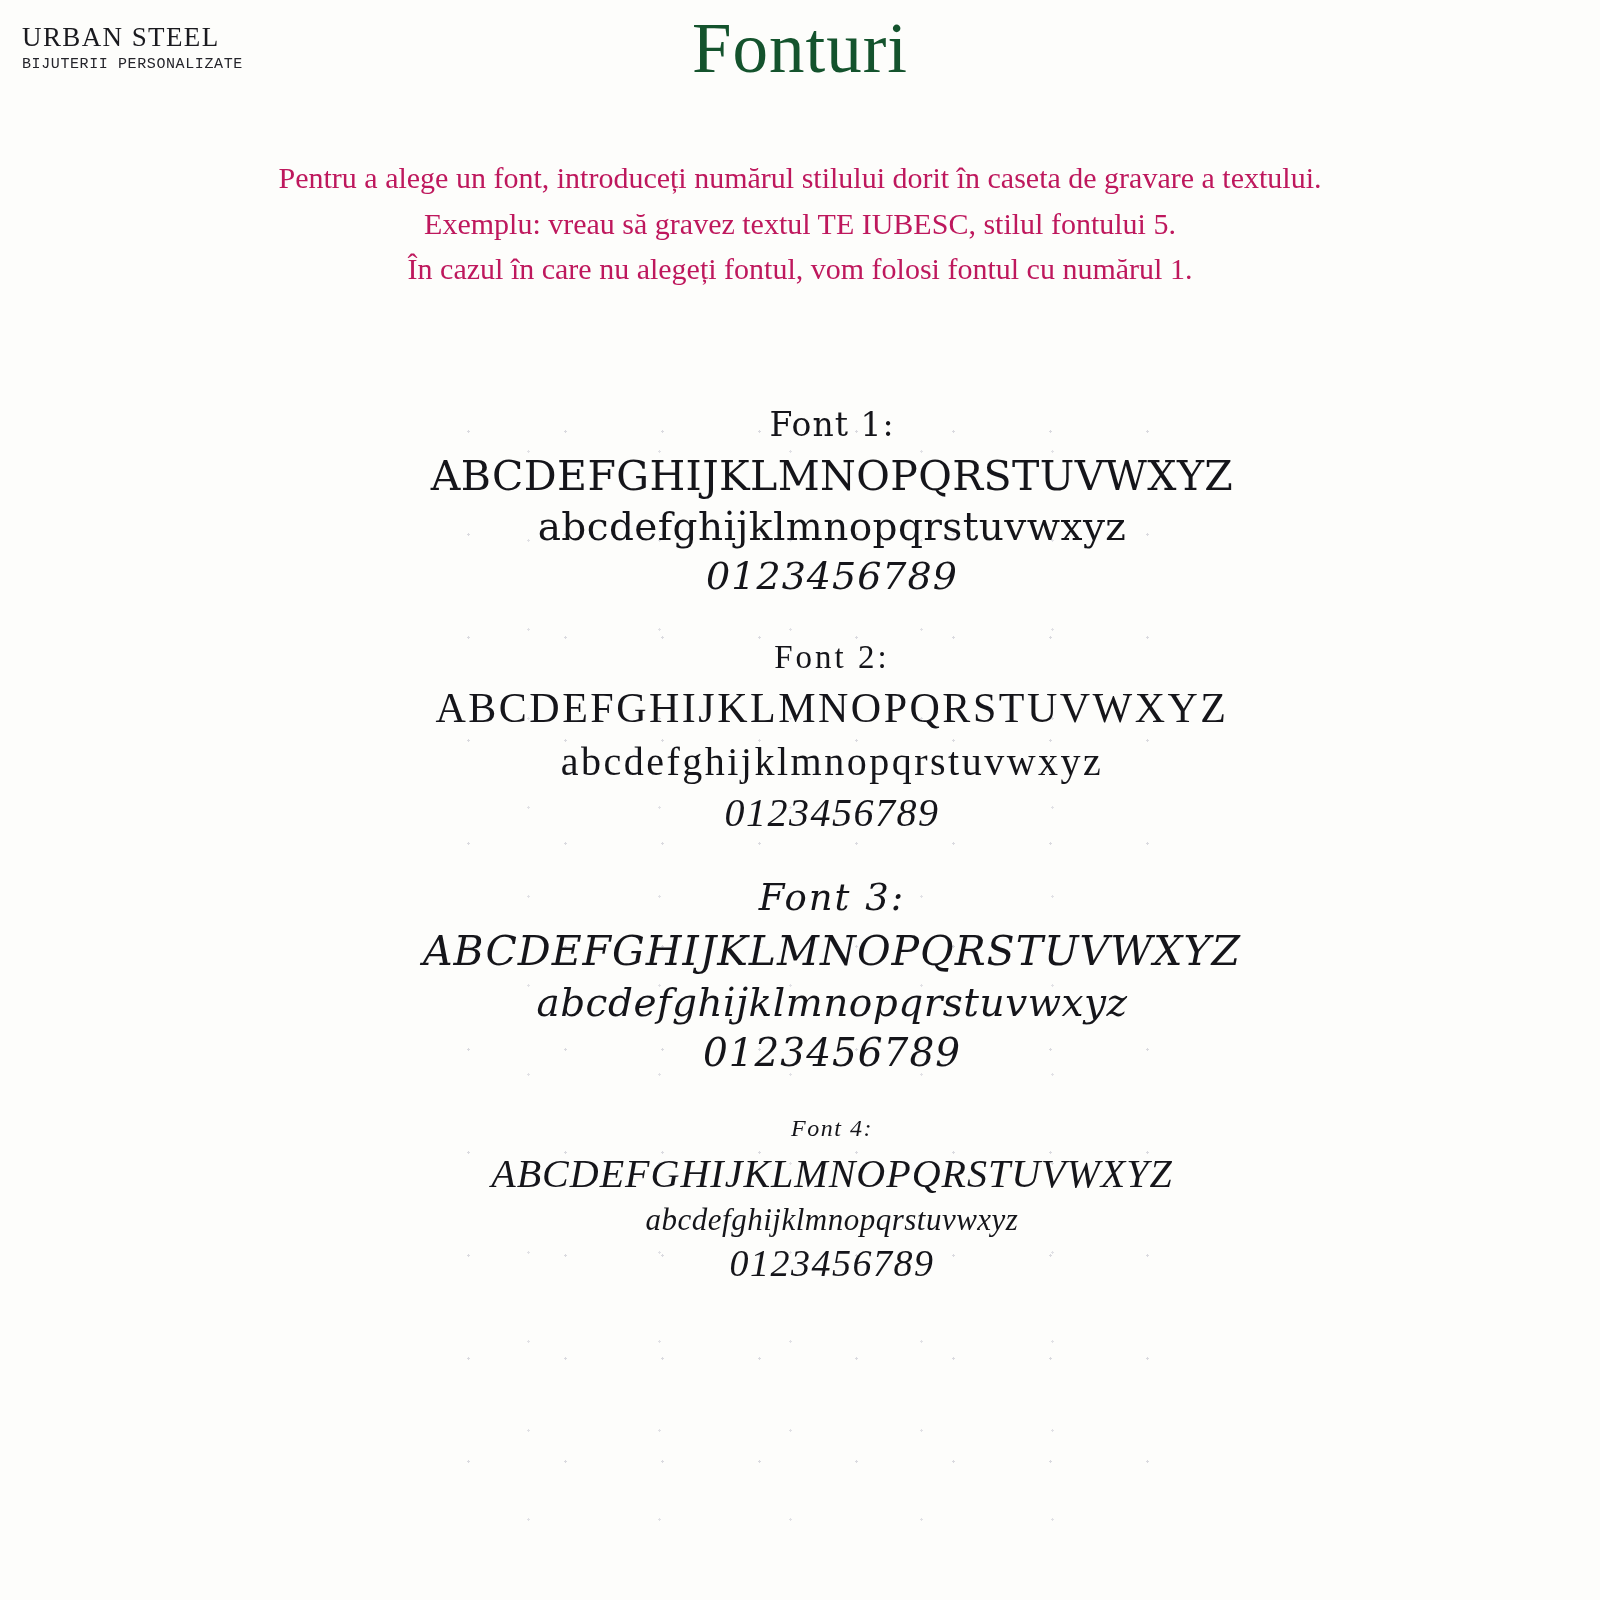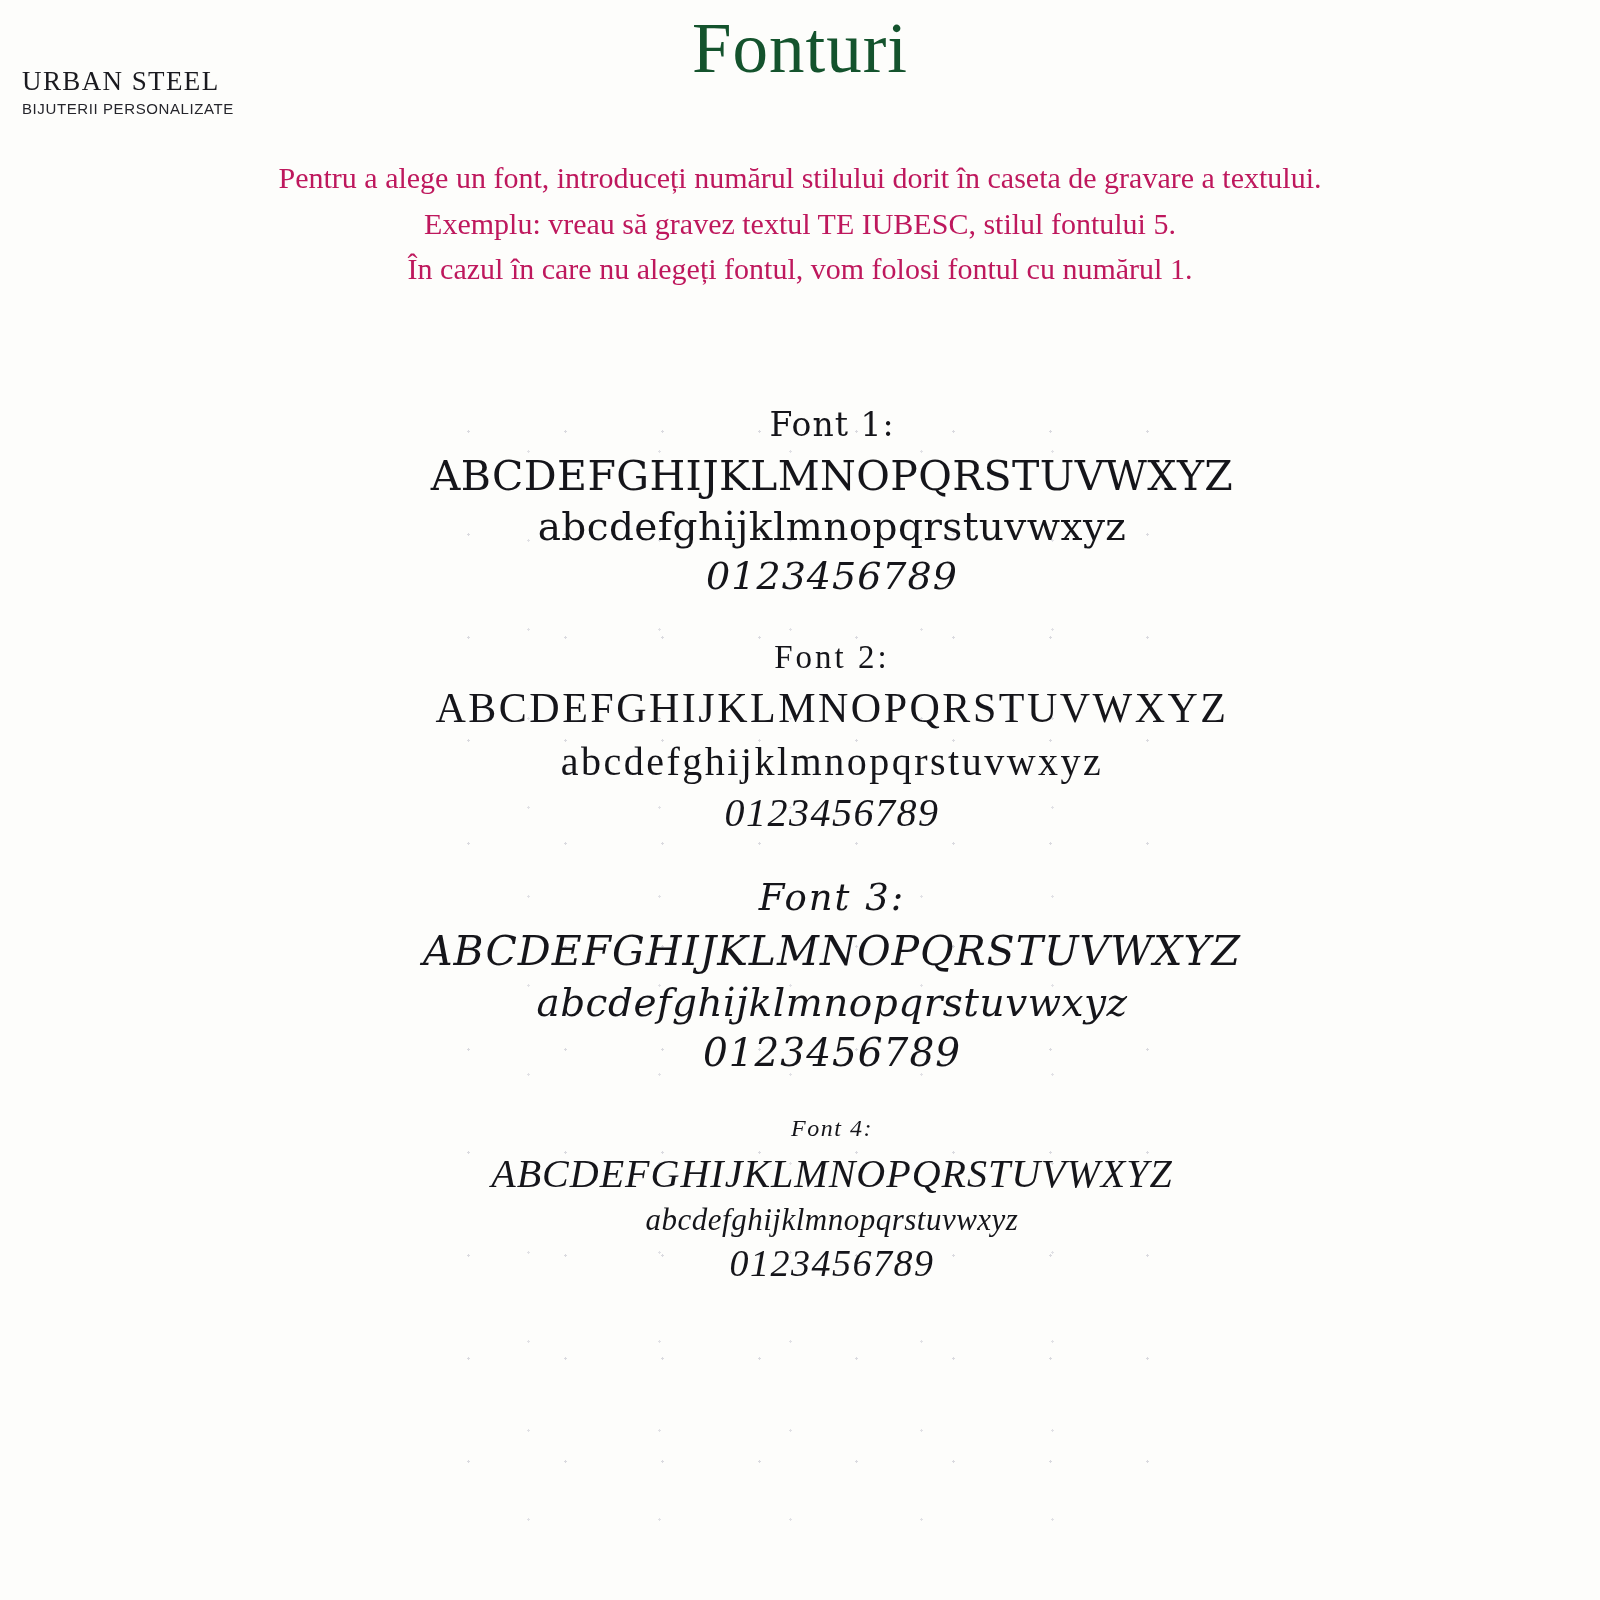--- a/index.html
+++ b/index.html
@@ -15,30 +15,29 @@
     color: #15151a;
     overflow: hidden;
   }
 
   
   .brand {
     position: absolute;
     top: 22px;
     left: 22px;
     line-height: 1.15;
-    margin-top: 44px;
   }
   .brand-name {
     font-family: "Liberation Serif", serif;
     font-size: 27px;
     letter-spacing: 1.4px;
     color: #1a1a1f;
   }
   .brand-sub {
-    font-family: Liberation Sans, sans-serif;
+    font-family: Liberation Mono, monospace;
     font-size: 15px;
     letter-spacing: 0.6px;
     color: #25252b;
     margin-top: 3px;
   }
 
   
   .page-title {
     position: absolute;
     top: 8px;

